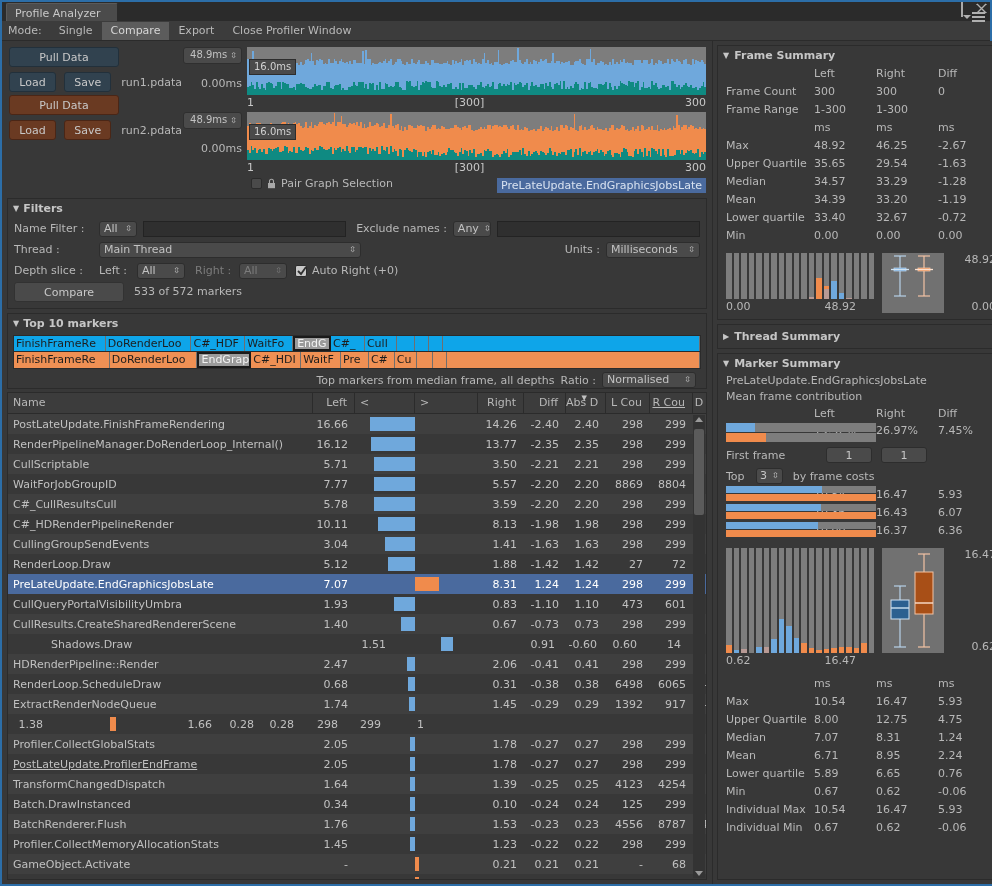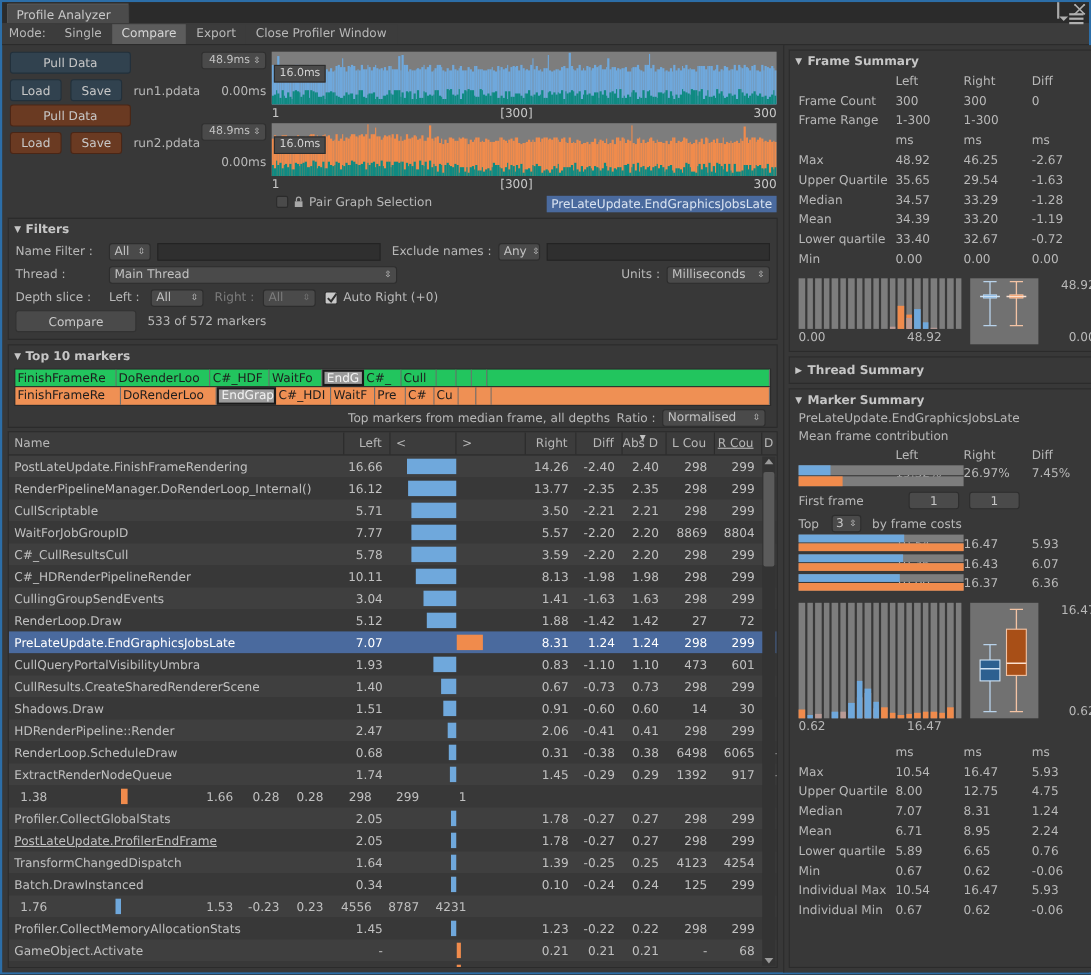--- a/index.html
+++ b/index.html
@@ -117,21 +117,21 @@
   .cbmark svg{position:absolute;left:1px;top:0px;}
 
   
   .t10wrap { padding:2px 5px 0 5px; }
   .t10bar { display:flex; height:17px; border:1px solid #2b2b2b; }
   .t10bar + .t10bar { border-top:none; }
   .t10seg {
     overflow:hidden; white-space:nowrap; font-size:11px; color:#1d1d1d;
     padding-left:2px; line-height:15px; border-right:1px solid #6f6f6f;
   }
-  .t10bar.blue .t10seg { background:#22c55e; }
+  .t10bar.blue .t10seg { background:#0ea5e9; }
   .t10bar.orange .t10seg { background:#ef9054; }
   .t10seg.hl { background:#9b9b9b !important; color:#f2f2f2; border:2px solid #1a1a1a; line-height:12px;}
   .t10foot { text-align:right; font-size:11px; color:#b8b8b8; padding:3px 5px 0 0; display:flex; justify-content:flex-end; align-items:center; gap:6px;}
 
   
   .tablewrap { flex:1 1 auto; margin:3px 5px 4px 5px; border:1px solid #2b2b2b; background:#383838; display:flex; flex-direction:column; min-height:0; overflow:hidden; position:relative;}
   .thead { display:flex; height:21px; background:#3c3c3c; border-bottom:1px solid #2b2b2b; position:relative;}
   .th { font-size:11px; color:#b8b8b8; line-height:20px; padding-left:5px; border-right:1px solid #2b2b2b; overflow:hidden; white-space:nowrap; position:relative;}
   .th.sorted::before{ content:"▼"; position:absolute; top:-5px; left:50%; margin-left:-4px; font-size:7px; color:#c0c0c0;}
   .tbody { flex:1 1 auto; overflow:hidden; }
@@ -1596,21 +1596,21 @@
               </div>
               <div class="td barcell" style="width: 63px; flex: 0 0 63px;"></div>
               <div class="td num" style="width: 46px; flex: 0 0 46px;">0.67</div>
               <div class="td num" style="width: 42px; flex: 0 0 42px;">-0.73</div>
               <div class="td num" style="width: 40px; flex: 0 0 40px;">0.73</div>
               <div class="td num" style="width: 44px; flex: 0 0 44px;">298</div>
               <div class="td num" style="width: 43px; flex: 0 0 43px;">299</div>
               <div class="td num" style="width: 43px; flex: 0 0 43px;">1</div>
             </div>
             <div class="trow">
-              <div class="td" style="width: 305px; flex: 0 0 305px;">Shadows.Draw</div>
+              <div class="td" style="width: 305px; flex: 0 0 305px; margin-left: 38px;">Shadows.Draw</div>
               <div class="td num" style="width: 42px; flex: 0 0 42px;">1.51</div>
               <div class="td barcell" style="width: 60px; flex: 0 0 60px;">
                 <span class="bar b" style="right: 0px; width: 12px;"></span>
               </div>
               <div class="td barcell" style="width: 63px; flex: 0 0 63px;"></div>
               <div class="td num" style="width: 46px; flex: 0 0 46px;">0.91</div>
               <div class="td num" style="width: 42px; flex: 0 0 42px;">-0.60</div>
               <div class="td num" style="width: 40px; flex: 0 0 40px;">0.60</div>
               <div class="td num" style="width: 44px; flex: 0 0 44px;">14</div>
               <div class="td num" style="width: 43px; flex: 0 0 43px;">30</div>
@@ -1721,20 +1721,21 @@
               </div>
               <div class="td barcell" style="width: 63px; flex: 0 0 63px;"></div>
               <div class="td num" style="width: 46px; flex: 0 0 46px;">0.10</div>
               <div class="td num" style="width: 42px; flex: 0 0 42px;">-0.24</div>
               <div class="td num" style="width: 40px; flex: 0 0 40px;">0.24</div>
               <div class="td num" style="width: 44px; flex: 0 0 44px;">125</div>
               <div class="td num" style="width: 43px; flex: 0 0 43px;">299</div>
               <div class="td num" style="width: 43px; flex: 0 0 43px;">174</div>
             </div>
             <div class="trow">
+              <div class="td" style="width: 305px; flex: 0 0 305px;">BatchRenderer.Flush</div>
               <div class="td num" style="width: 42px; flex: 0 0 42px;">1.76</div>
               <div class="td barcell" style="width: 60px; flex: 0 0 60px;">
                 <span class="bar b" style="right: 0px; width: 5px;"></span>
               </div>
               <div class="td barcell" style="width: 63px; flex: 0 0 63px;"></div>
               <div class="td num" style="width: 46px; flex: 0 0 46px;">1.53</div>
               <div class="td num" style="width: 42px; flex: 0 0 42px;">-0.23</div>
               <div class="td num" style="width: 40px; flex: 0 0 40px;">0.23</div>
               <div class="td num" style="width: 44px; flex: 0 0 44px;">4556</div>
               <div class="td num" style="width: 43px; flex: 0 0 43px;">8787</div>

